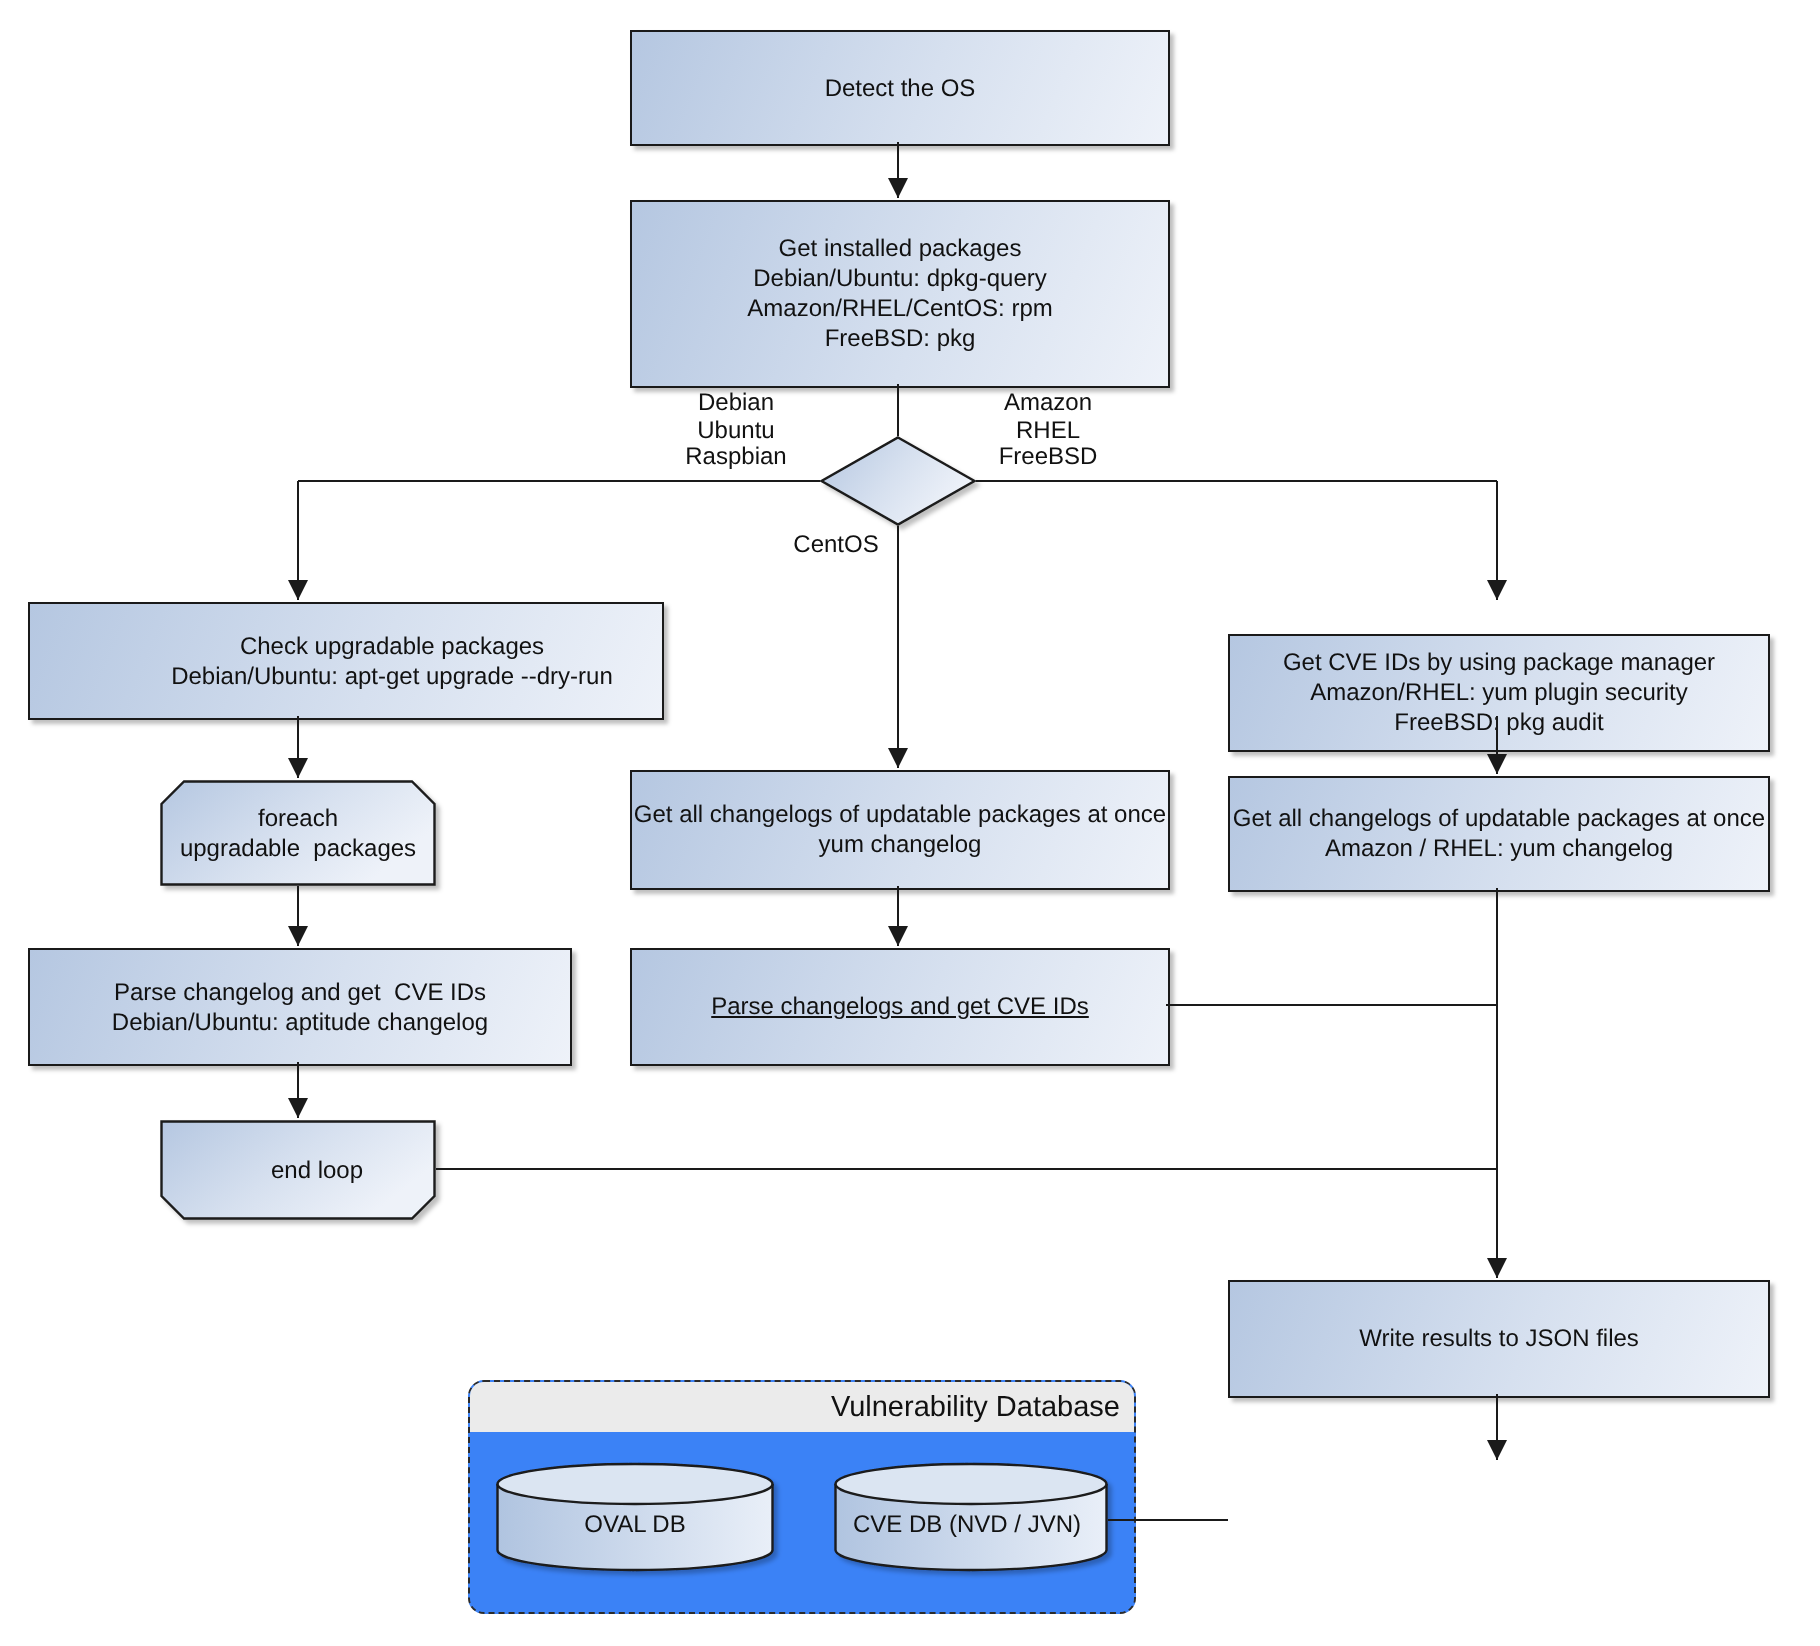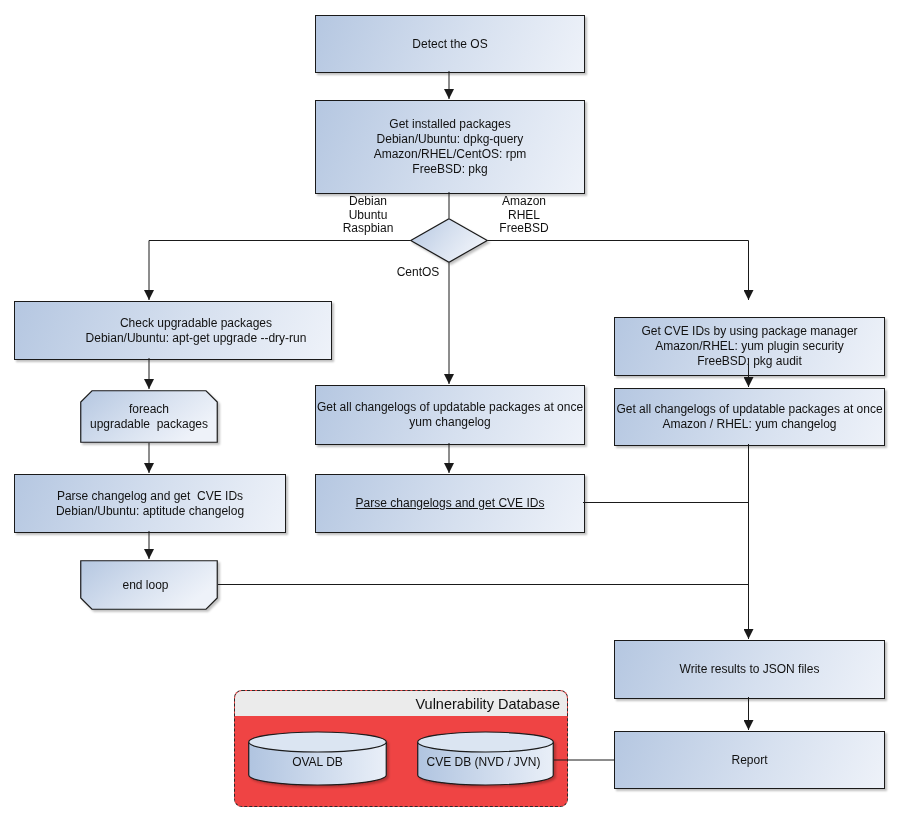--- a/index.html
+++ b/index.html
@@ -20,21 +20,21 @@
     text-align:center;font-size:12px;line-height:15px;pointer-events:none;
   }
   .shape-label .lbl{white-space:pre;}
   .edge-label{
     position:absolute;text-align:center;font-size:12px;line-height:13.5px;
     white-space:pre;
   }
   .svg-shape{position:absolute;overflow:visible;}
   #vdb-container{
     position:absolute;left:234px;top:690px;width:334px;height:117px;
-    background:#ef4444;border:1.6px dashed #2b2b2b;border-radius:8px;
+    background:#3b82f6;border:1.6px dashed #2b2b2b;border-radius:8px;
     box-sizing:border-box;
   }
   #vdb-header{
     position:absolute;left:0;top:0;right:0;height:25px;background:#ebebeb;
     border-radius:7px 7px 0 0;display:flex;align-items:center;justify-content:flex-end;
     padding-right:7px;box-sizing:border-box;font-size:14.5px;color:#111;
   }
   #connector-layer{position:absolute;left:0;top:0;pointer-events:none;}
   #connector-layer line,#connector-layer path.edge{stroke:#1a1a1a;stroke-width:1;fill:none;}
 </style>
@@ -87,36 +87,33 @@
 
   <div class="node" style="left:614px;top:388px;width:269px;height:56px;">
     <span class="lbl">Get all changelogs of updatable packages at once
 Amazon / RHEL: yum changelog</span>
   </div>
 
   <div class="node" style="left:614px;top:640px;width:269px;height:57px;">
     <span class="lbl">Write results to JSON files</span>
   </div>
 
-  <div class="node" style="left:614px;top:731px;width:269px;height:56px;">
-    <span class="lbl">Report</span>
-  </div>
 
   <svg class="svg-shape" style="left:80px;top:390px;" width="138" height="53">
     <polygon points="12,0.75 126,0.75 137.25,12 137.25,52.25 0.75,52.25 0.75,12" fill="url(#gradBox)" stroke="#1a1a1a" stroke-width="1.2" filter="url(#ds)"></polygon>
   </svg>
   <div class="shape-label" style="left:80px;top:390px;width:138px;height:53px;border-radius:12px;">
     <span class="lbl">foreach
 upgradable  packages</span>
   </div>
 
   <svg class="svg-shape" style="left:80px;top:560px;" width="138" height="50">
     <polygon points="0.75,0.75 137.25,0.75 137.25,38 126,49.25 12,49.25 0.75,38" fill="url(#gradBox)" stroke="#1a1a1a" stroke-width="1.2" filter="url(#ds)"></polygon>
   </svg>
-  <div class="shape-label" style="left:80px;top:560px;width:131px;height:50px;">
+  <div class="shape-label" style="left:80px;top:560px;width:131px;height:50px;padding-left:13px;">
     <span class="lbl">end loop</span>
   </div>
 
   <svg class="svg-shape" style="left:410px;top:218px;" width="78" height="45">
     <polygon points="39,0.75 77.25,22.5 39,44.25 0.75,22.5" fill="url(#gradBox)" stroke="#1a1a1a" stroke-width="1.2" filter="url(#ds)"></polygon>
   </svg>
 
   <div class="edge-label" style="left:330px;top:195px;width:76px;">Debian
 Ubuntu
 Raspbian</div>

